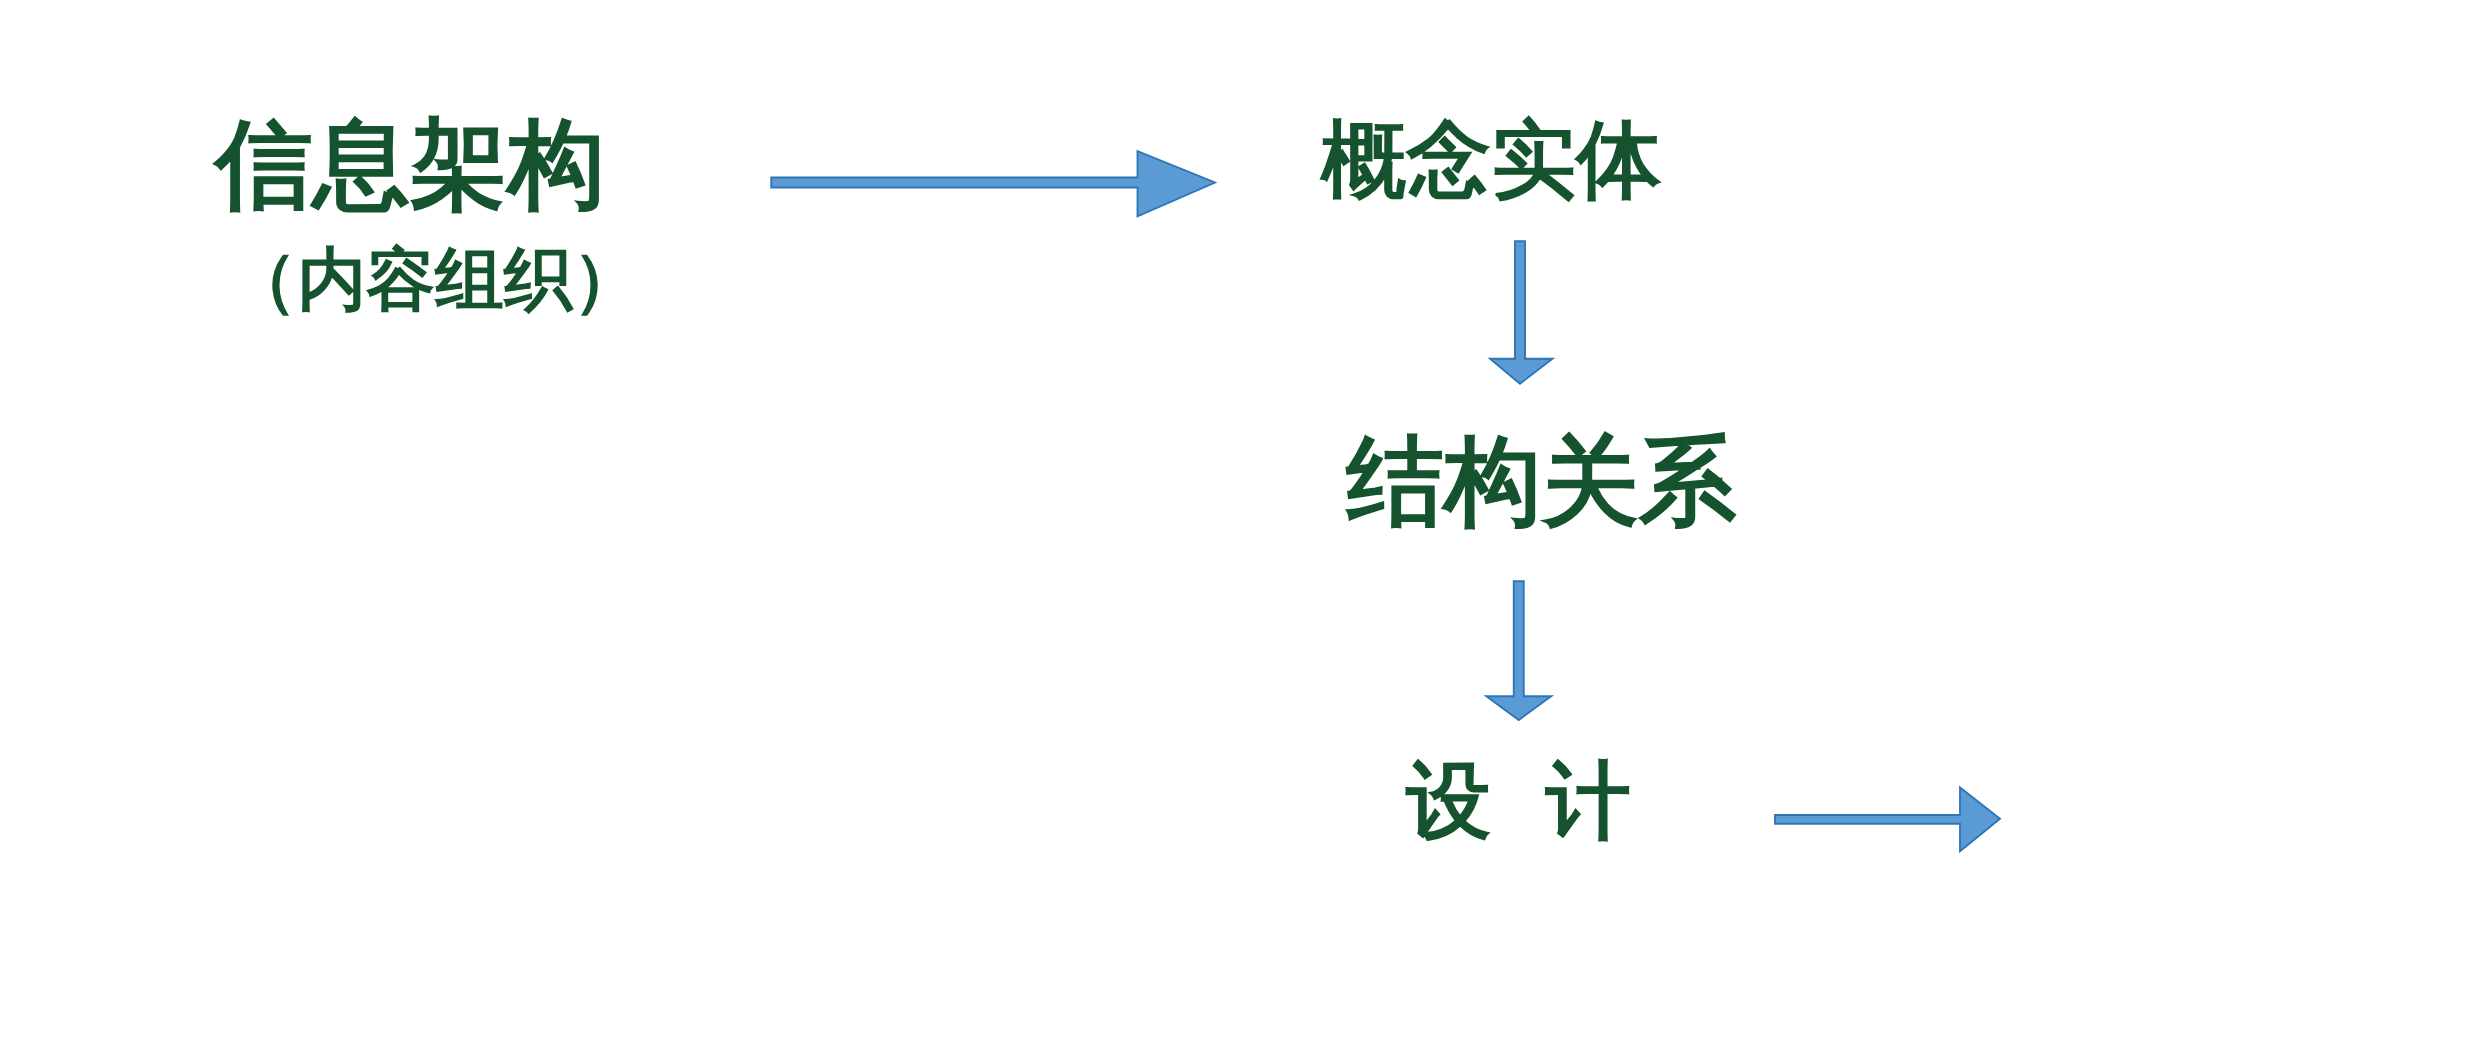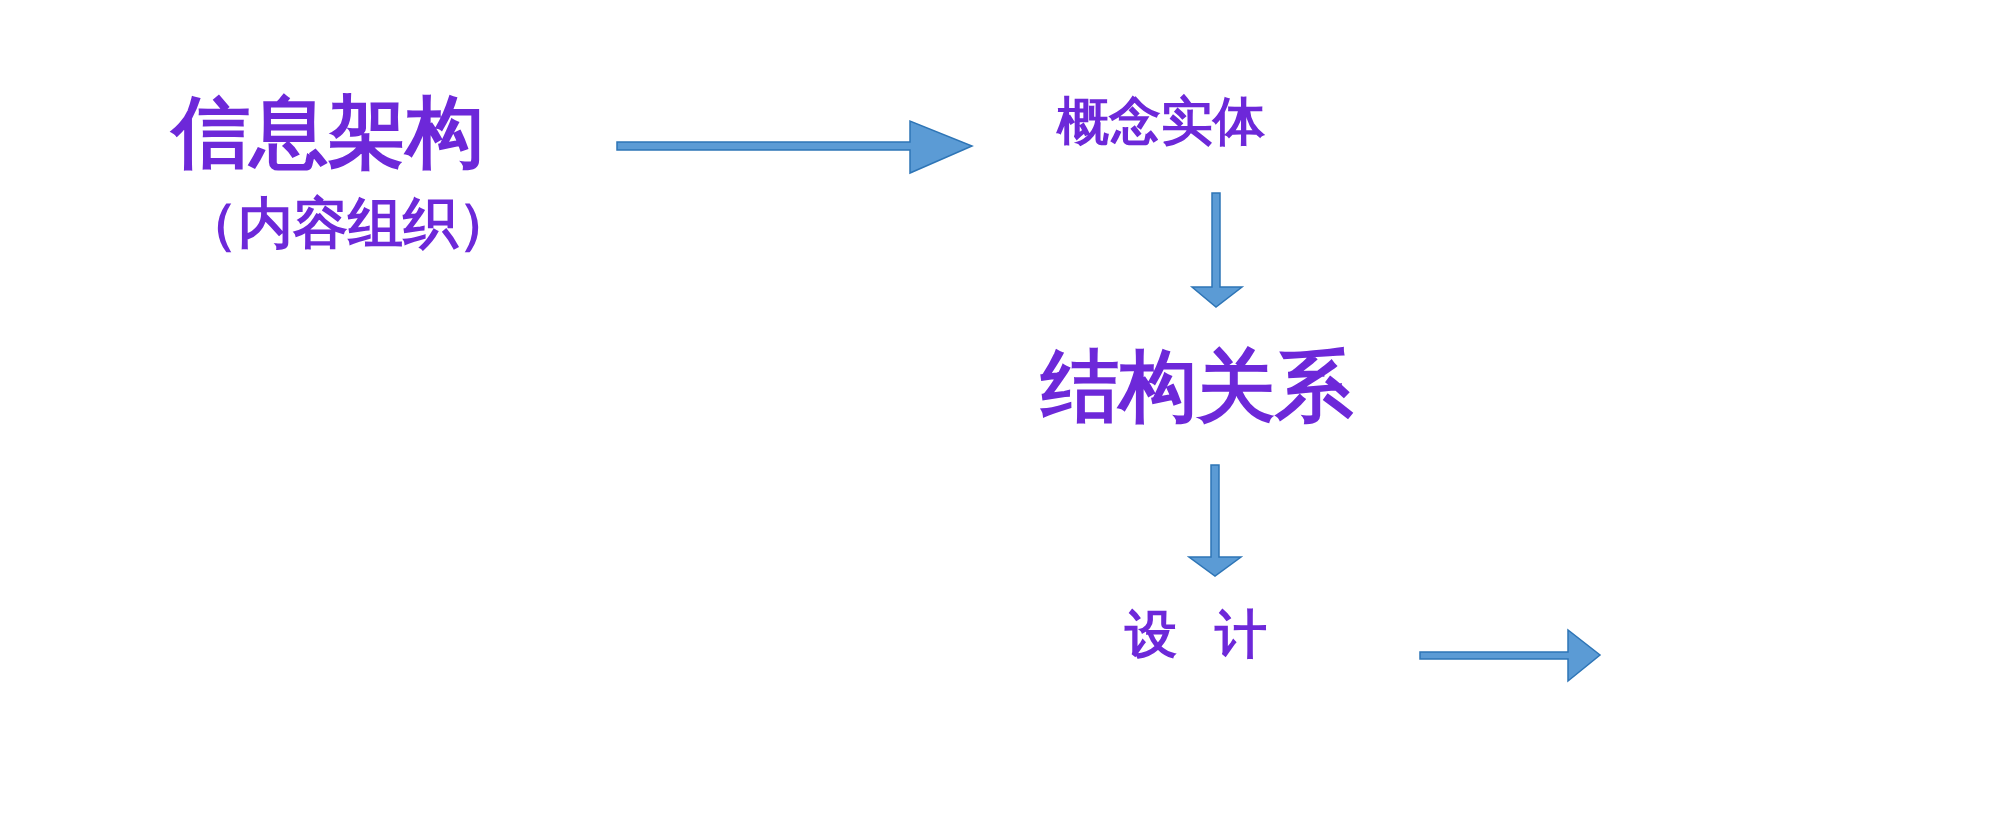--- a/index.html
+++ b/index.html
@@ -5,29 +5,29 @@
   html,body{margin:0;padding:0;background:#ffffff;}
   .canvas{
     position:relative;
     width:1992px;height:840px;
     background:#ffffff;
     overflow:hidden;
     font-family:"DejaVu Sans","Liberation Sans",sans-serif;
   }
   .lbl{
     position:absolute;
-    color:#6d28d9;
+    color:#14532d;
     font-weight:700;
     line-height:1;
     white-space:pre;
     letter-spacing:0;
   }
   .lbl-main{font-size:78px;}
   .lbl-sub{font-size:55px;margin-left:20px;}
-  .lbl-big{font-size:52px;}
+  .lbl-big{font-size:68px;}
   .arrow{position:absolute;}
   .arrow svg{display:block;}
   .arrow polygon{
     fill:#5B9BD5;
     stroke:#2E75B6;
     stroke-width:1.5;
     stroke-linejoin:miter;
   }
 </style>
 </head>
@@ -46,21 +46,21 @@
   </div>
 
   <div class="lbl lbl-big" style="left:1057px;top:95px;">概念实体</div>
 
   <div class="arrow" style="left:1188px;top:191px;">
     <svg width="57" height="118" viewBox="0 0 57 118">
       <polygon points="24,2 32,2 32,96 54,96 28,116 4,96 24,96"></polygon>
     </svg>
   </div>
 
-  <div class="lbl lbl-main" style="left:1041px;top:347px;">结构关系</div>
+  <div class="lbl lbl-main" style="left:1077px;top:347px;">结构关系</div>
 
   <div class="arrow" style="left:1187px;top:463px;">
     <svg width="57" height="116" viewBox="0 0 57 116">
       <polygon points="24,2 32,2 32,94 54,94 28,113 2,94 24,94"></polygon>
     </svg>
   </div>
 
   <div class="lbl lbl-big" style="left:1125px;top:608px;word-spacing:20px;">设 计</div>
 
   <div class="arrow" style="left:1418px;top:628px;">

